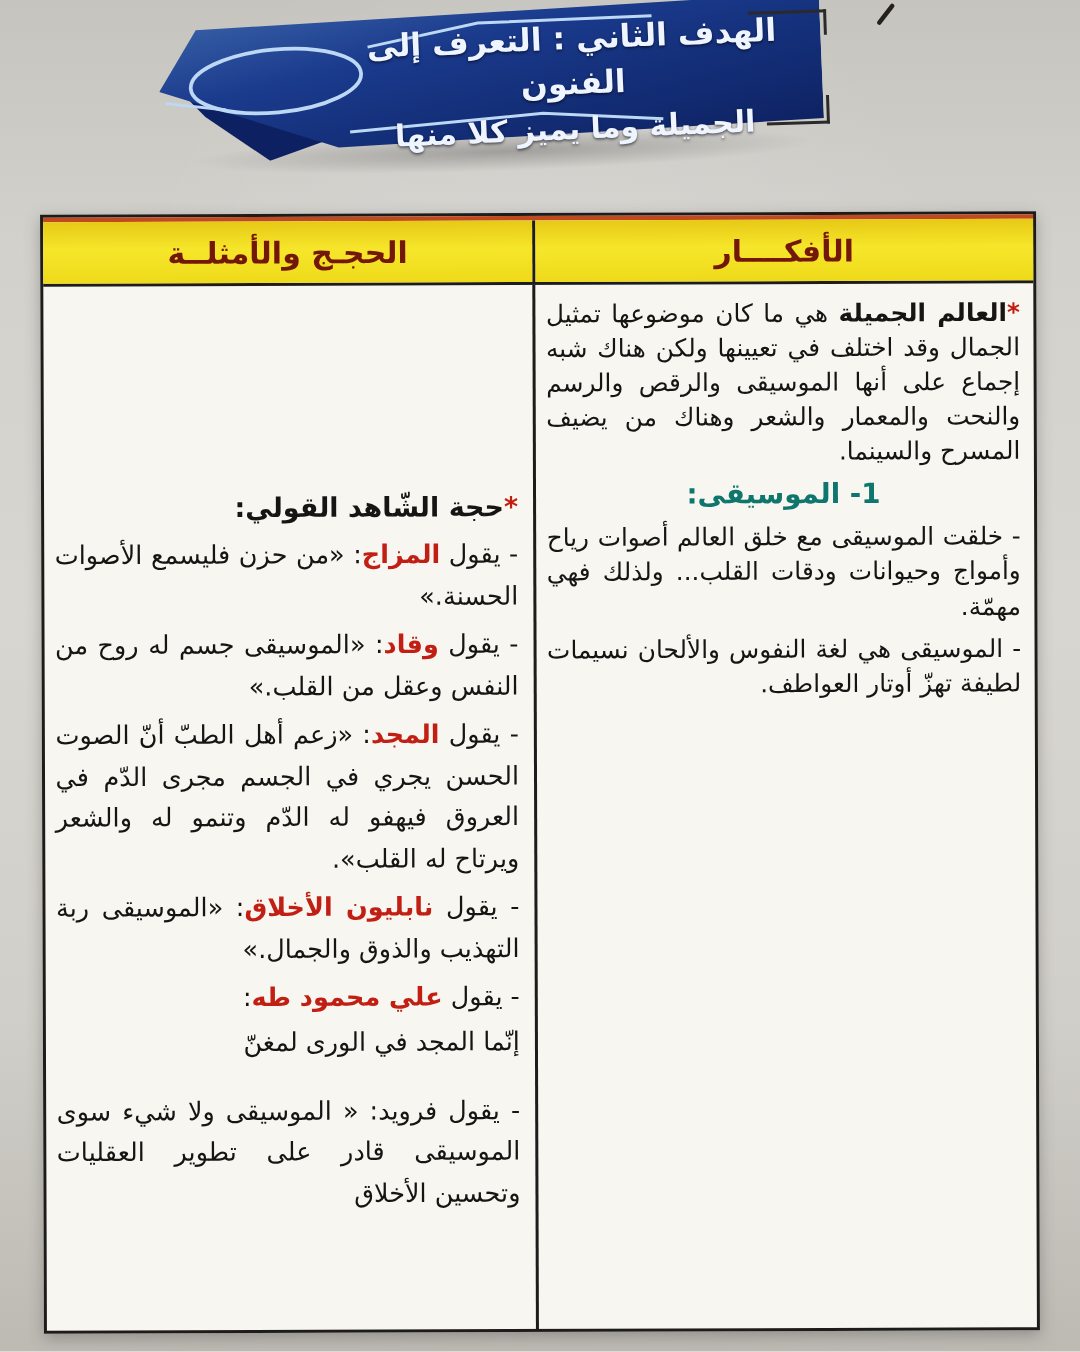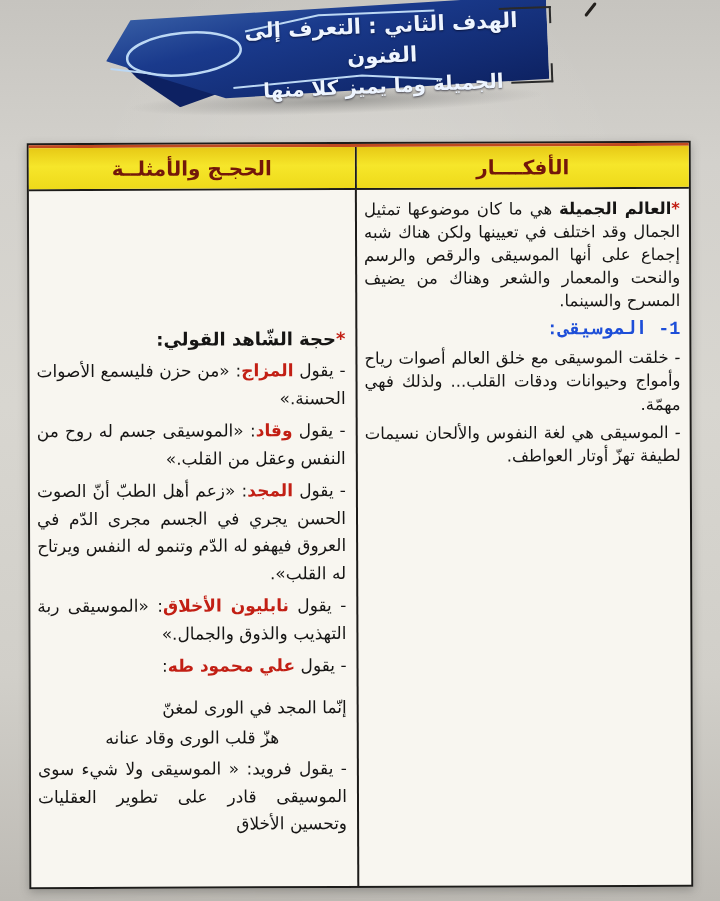--- a/index.html
+++ b/index.html
@@ -50,23 +50,23 @@
   }
   .th-ideas{width:334px;border-left:2.5px solid #1d1c1a;box-sizing:border-box;}
   .th-args{flex:1;}
   .tbody{display:flex;height:697px;}
   .col{box-sizing:border-box;color:#161514;}
   .col-ideas{width:334px;border-left:2.5px solid #1d1c1a;padding:8px 9px 0 7px;font-size:16.5px;line-height:1.4;}
   .col-args{flex:1;padding:134px 10px 0 7px;font-size:17px;line-height:1.62;}
   p{margin:0 0 5px 0;text-align:justify;}
   .red{color:#c21f14;}
   .bold{font-weight:bold;}
-  .sec-head{font-size:18.5px;font-weight:bold;color:#1d4ed8;margin:4px 0 3px;text-align:right;font-family:Liberation Mono, monospace;}
+  .sec-head{font-size:18.5px;font-weight:bold;color:#0f766e;margin:4px 0 3px;text-align:center;}
   .args-head{font-size:18px;margin-bottom:4px;text-align:right;}
-  .poem{text-align:right;margin-bottom:2px;}
+  .poem{text-align:right;margin-bottom:18px;}
   .poem-2{text-align:center;margin-bottom:4px;}
 </style>
 </head>
 <body>
 
 <div class="page">
 
   <div class="banner-shadow"></div>
 
   <div class="banner">
@@ -117,29 +117,28 @@
         <p class="args-head">
           <span class="red bold">*</span><span class="bold">حجة الشّاهد القولي:</span>
         </p>
         <p>
           <span>- يقول </span><span class="red bold">المزاج</span><span>: «من حزن فليسمع الأصوات الحسنة.»</span>
         </p>
         <p>
           <span>- يقول </span><span class="red bold">وقاد</span><span>: «الموسيقى جسم له روح من النفس وعقل من القلب.»</span>
         </p>
         <p>
-          <span>- يقول </span><span class="red bold">المجد</span><span>: «زعم أهل الطبّ أنّ الصوت الحسن يجري في الجسم مجرى الدّم في العروق فيهفو له الدّم وتنمو له النفس ويرتاح له القلب».</span>
+          <span>- يقول </span><span class="red bold">المجد</span><span>: «زعم أهل الطبّ أنّ الصوت الحسن يجري في الجسم مجرى الدّم في العروق فيهفو له الدّم وتنمو له والشعر ويرتاح له القلب».</span>
         </p>
         <p>
           <span>- يقول </span><span class="red bold">نابليون الأخلاق</span><span>: «الموسيقى ربة التهذيب والذوق والجمال.»</span>
         </p>
-        <p style="margin-bottom:14px;">
+        <p style="margin-bottom:2px;">
           <span>- يقول </span><span class="red bold">علي محمود طه</span><span>:</span>
         </p>
         <p class="poem">إنّما المجد في الورى لمغنّ</p>
-        <p class="poem-2">هزّ قلب الورى وقاد عنانه</p>
         <p>- يقول فرويد: « الموسيقى ولا شيء سوى الموسيقى قادر على تطوير العقليات وتحسين الأخلاق</p>
       </div>
 
     </div>
   </div>
 
 </div>
 
 </body></html>

